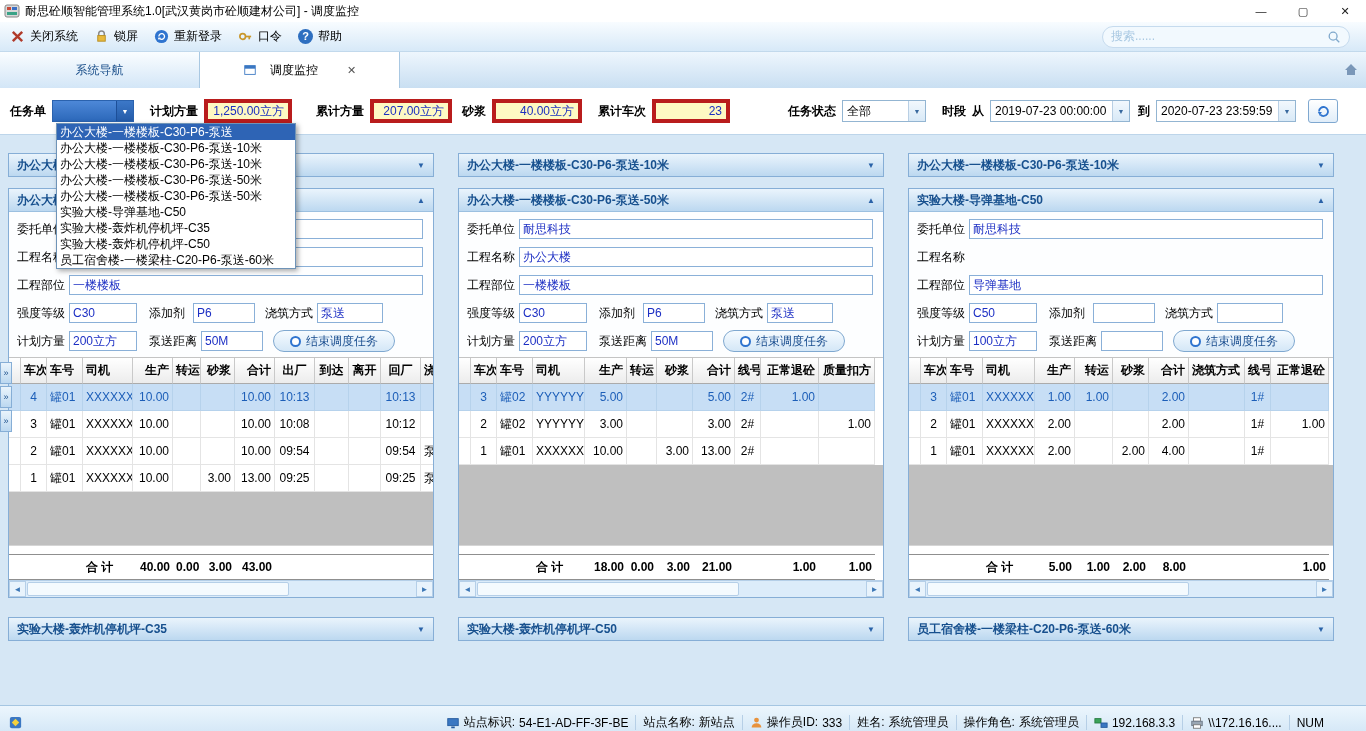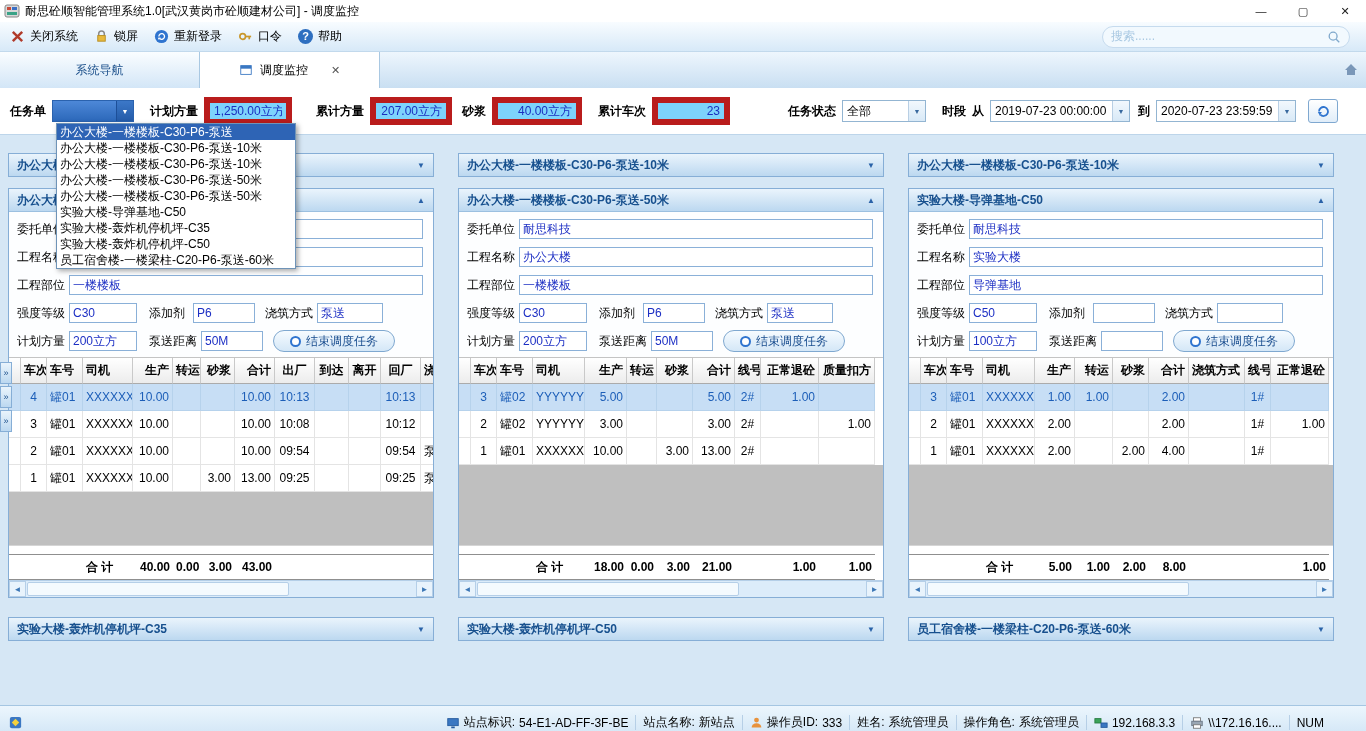--- a/index.html
+++ b/index.html
@@ -17,29 +17,29 @@
   .toolbar{height:30px;background:linear-gradient(#f8fcff,#d7e9f8);border-bottom:1px solid #c2d9ec;display:flex;align-items:center;padding:0 10px;gap:16px}
   .tool-btn{display:flex;align-items:center;gap:5px;white-space:nowrap;cursor:default}
   .help-badge{width:15px;height:15px;border-radius:50%;background:#2e6fc0;color:#fff;font-weight:bold;font-size:11px;text-align:center;line-height:15px}
   .search-box{margin-left:auto;width:248px;height:22px;border:1px solid #c6dbee;border-radius:11px;background:#f2f9fe;display:flex;align-items:center;padding:0 8px;margin-right:6px}
   .search-ph{flex:1;color:#a8c8e2}
 
   
   .tabbar{height:36px;background:linear-gradient(#eef6fd,#c9dff2);display:flex;align-items:stretch}
   .tab{display:flex;align-items:center;justify-content:center;white-space:nowrap}
   .tab.nav{width:200px;background:linear-gradient(#fafdff,#d3e6f7);border-right:1px solid #a9c8e2;color:#1b4f8a}
-  .tab.active{width:180px;background:#fff;border-right:1px solid #a9c8e2;gap:7px}
+  .tab.active{width:200px;background:#fff;border-right:1px solid #a9c8e2;gap:13px}
   .tab-close{color:#555;font-size:11px;margin-left:16px}
   .home-btn{margin-left:auto;width:30px;display:flex;align-items:center;justify-content:center}
 
   
   .filterbar{height:47px;background:#fff;border-bottom:1px solid #bdd5ea;display:flex;align-items:center;padding:0 10px;white-space:nowrap}
   .filterbar>*{flex-shrink:0}
   .flab{font-weight:bold;margin-right:6px}
-  .tb{height:22px;border:6px solid #b91c1c;color:#1b2fc0;text-align:right;padding:8px 4px;font-size:12px;font-family:inherit;background:#7dd3fc}
+  .tb{height:22px;border:4px solid #b91c1c;color:#1b2fc0;text-align:right;padding:8px 4px;font-size:12px;font-family:inherit;background:#fef9c3}
   .combo{height:22px;border:1px solid #93b5d2;background:#fff;display:flex;align-items:center}
   .combo-text{flex:1;padding:0 4px;overflow:hidden}
   .combo-arrow{width:17px;height:100%;border-left:1px solid #b9cfe4;background:linear-gradient(#f2f8fd,#d8e9f7);display:flex;align-items:center;justify-content:center;font-size:7px;color:#38689e}
   .combo.task{width:82px;background:linear-gradient(#4d88d8,#2c68ba);border-color:#2a62ae}
   .combo.task .combo-arrow{background:linear-gradient(#3c78c8,#245ba8);color:#fff;border-left-color:#1d4f98}
   .refresh-btn{width:30px;height:24px;border:1px solid #7fa8d0;border-radius:3px;background:linear-gradient(#ffffff,#e0edf9);display:flex;align-items:center;justify-content:center;margin-left:12px}
 
   
   .main{height:570px;background:#d6e7f5;position:relative;padding:18px 0 0 8px;display:flex}
   .pcol{width:426px;margin-right:24px;display:flex;flex-direction:column}
@@ -506,21 +506,20 @@
         <span>实验大楼-导弹基地-C50</span>
         <span class="parrow">▲</span>
       </div>
       <div class="fields">
         <div class="frow">
             <span class="fl">委托单位</span>
             <input class="fi fiw" readonly="" value="耐思科技" style="">
           </div>
         <div class="frow">
             <span class="fl">工程名称</span>
-            <input class="fi fiw" readonly="" value="实验大楼" style="">
           </div>
         <div class="frow">
             <span class="fl">工程部位</span>
             <input class="fi fiw" readonly="" value="导弹基地" style="">
           </div>
         <div class="frow">
           <span class="fl">强度等级</span>
             <input class="fi w68" readonly="" value="C50" style="">
           <span class="fl sm ml12">添加剂</span>
             <input class="fi w62" readonly="" value="" style="">

